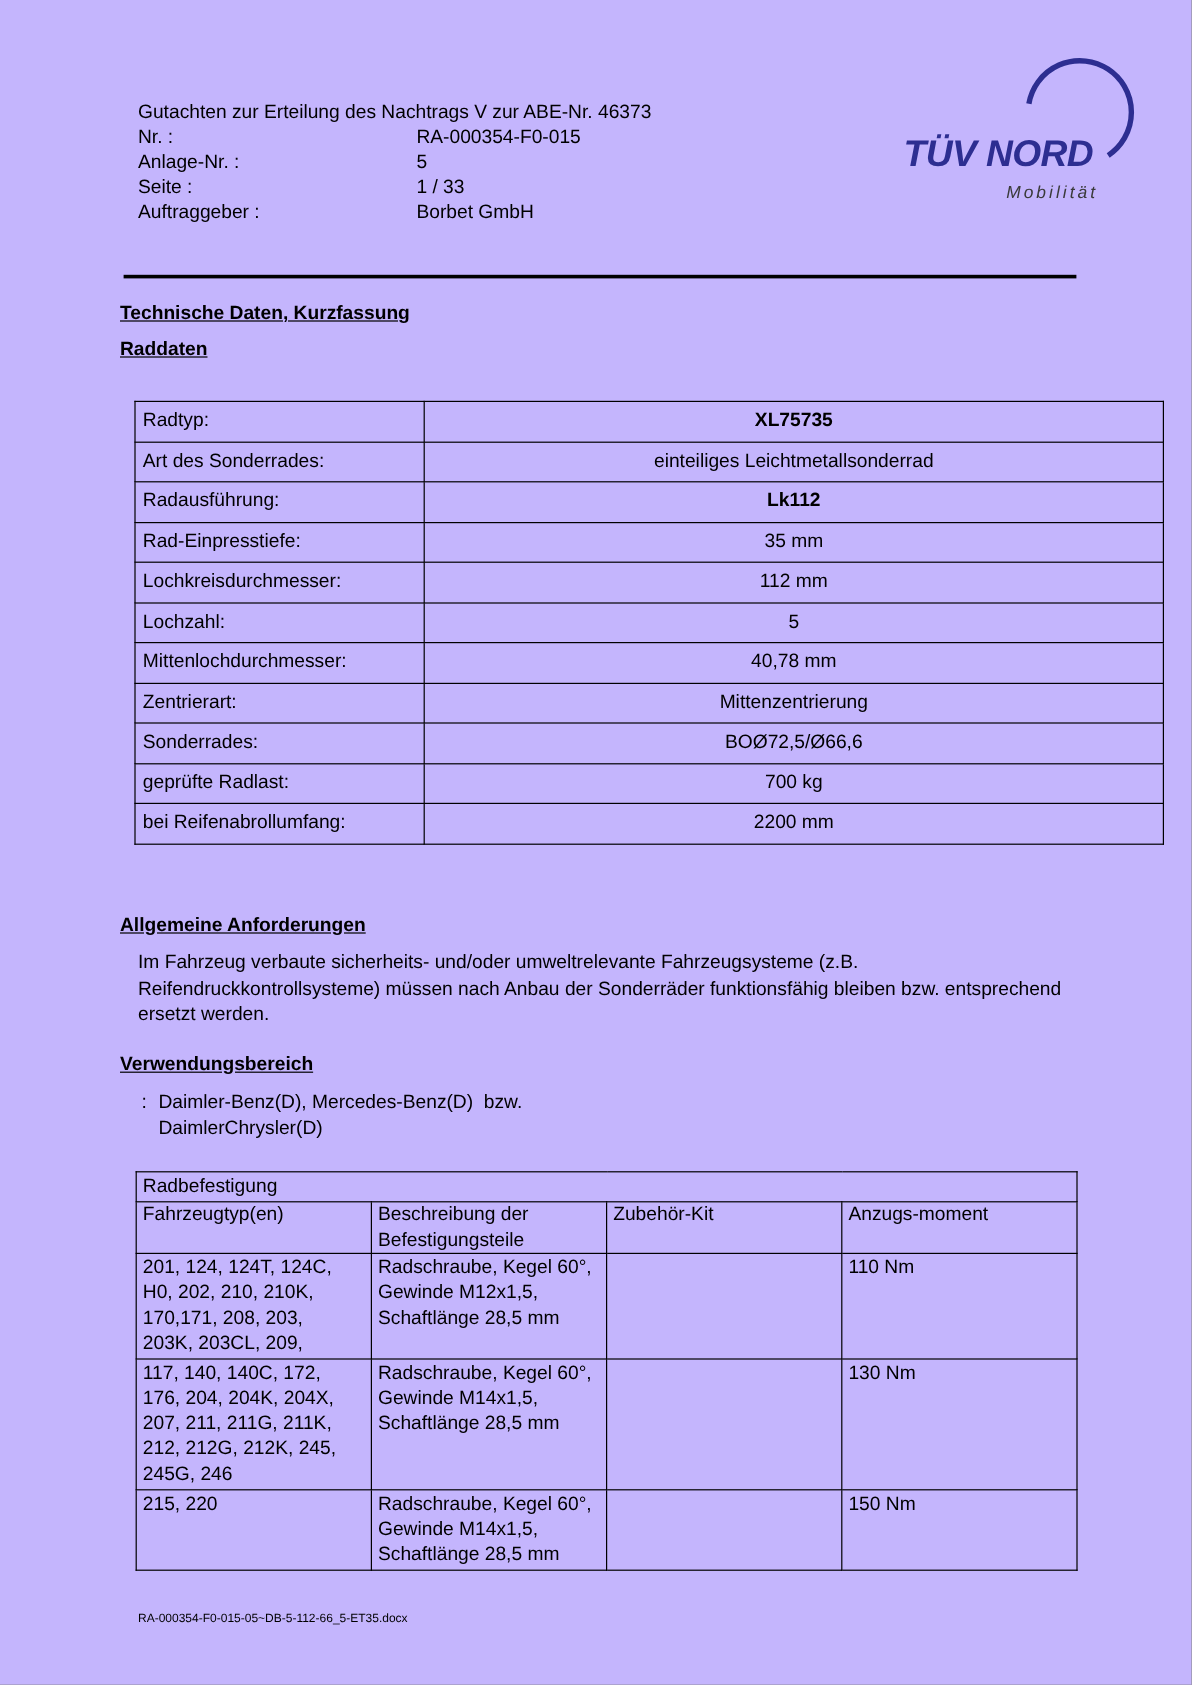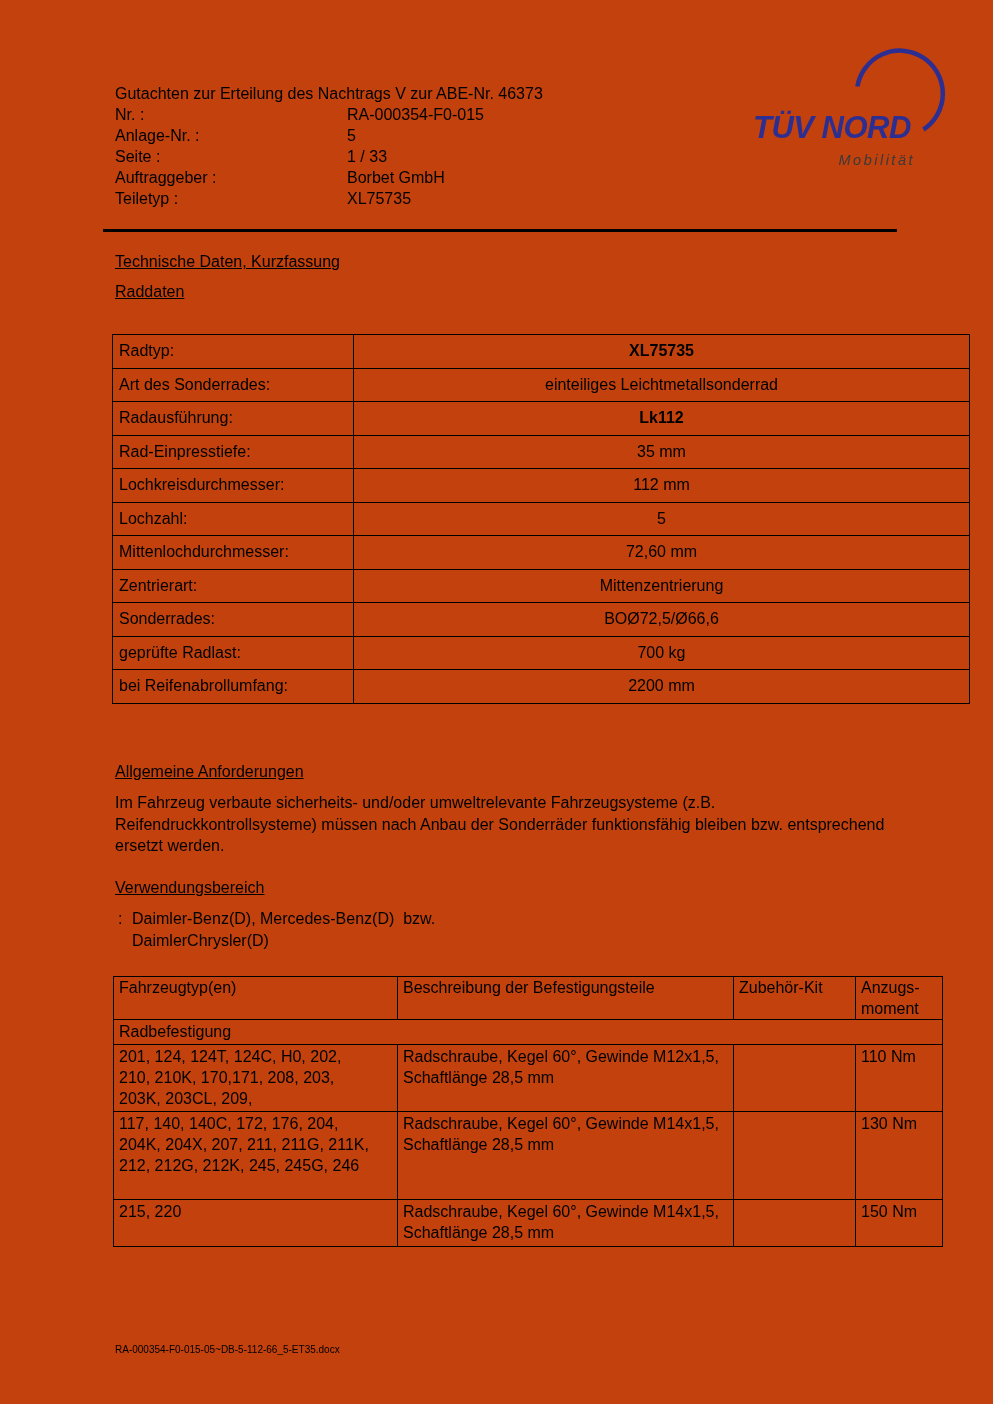--- a/index.html
+++ b/index.html
@@ -1,33 +1,33 @@
 <!DOCTYPE html>
 <html lang="de"><head>
 <meta charset="utf-8">
 <style>
   html,body{margin:0;padding:0;background:#888;}
   .page{
     position:relative;
     width:993px;height:1404px;
-    background:#c2410c;
+    background:#c4b5fd;
     font-family:"Liberation Sans","DejaVu Sans",sans-serif;
     font-size:16px;color:#000;
     overflow:hidden;
   }
   
   .doc-header{position:absolute;left:115px;top:83px;width:560px;line-height:21px;}
   .doc-header .field{display:flex;}
   .doc-header .flabel{width:232px;flex:0 0 232px;}
   
   .logo{position:absolute;left:748px;top:48px;width:200px;height:130px;}
   
   .header-rule{position:absolute;left:103px;top:229px;width:794px;height:2.5px;background:#000;}
   
-  .heading{position:absolute;left:115px;font-weight:normal;text-decoration:underline;white-space:nowrap;}
+  .heading{position:absolute;left:100px;font-weight:bold;text-decoration:underline;white-space:nowrap;}
   .h-tech{top:253px;}
   .h-rad{top:283px;}
   .h-anf{top:763px;}
   .h-verw{top:879px;}
   
   .t1{position:absolute;left:112px;top:334px;width:858px;border-collapse:collapse;table-layout:fixed;}
   .t1 td{border:1.4px solid #000;height:32.5px;padding:0 6px;vertical-align:middle;}
   .t1 td.lab{width:228px;text-align:left;}
   .t1 td.val{text-align:center;}
   .t1 td.val.bold{font-weight:bold;}
@@ -71,24 +71,20 @@
       <span>5</span>
     </div>
     <div class="field">
       <span class="flabel">Seite :</span>
       <span>1 / 33</span>
     </div>
     <div class="field">
       <span class="flabel">Auftraggeber :</span>
       <span>Borbet GmbH</span>
     </div>
-    <div class="field">
-      <span class="flabel">Teiletyp :</span>
-      <span>XL75735</span>
-    </div>
   </div>
 
   <div class="logo">
     <svg width="200" height="130" viewBox="0 0 200 130">
       <path d="M 109.4 38.5 A 43 43 0 1 1 175.5 81.5" fill="none" stroke="#2d2e91" stroke-width="4.5"></path>
       <text x="5" y="90" font-size="31" font-style="italic" font-weight="bold" fill="#2d2e91" letter-spacing="-0.5">TÜV NORD</text>
       <text x="167" y="117" font-size="14.5" font-style="italic" fill="#3a3a3a" letter-spacing="2.5" text-anchor="end">Mobilität</text>
     </svg>
   </div>
 
@@ -118,21 +114,21 @@
       <tr>
         <td class="lab">Lochkreisdurchmesser:</td>
         <td class="val">112 mm</td>
       </tr>
       <tr>
         <td class="lab">Lochzahl:</td>
         <td class="val">5</td>
       </tr>
       <tr>
         <td class="lab">Mittenlochdurchmesser:</td>
-        <td class="val">72,60 mm</td>
+        <td class="val">40,78 mm</td>
       </tr>
       <tr>
         <td class="lab">Zentrierart:</td>
         <td class="val">Mittenzentrierung</td>
       </tr>
       <tr>
         <td class="lab">Sonderrades:</td>
         <td class="val">BOØ72,5/Ø66,6</td>
       </tr>
       <tr>
@@ -152,27 +148,27 @@
   <div class="heading h-verw">Verwendungsbereich</div>
   <div class="verw-row">
     <span class="verw-sep">:</span>
     <span class="verw-value">Daimler-Benz(D), Mercedes-Benz(D)  bzw.
 DaimlerChrysler(D)</span>
   </div>
 
   <table class="t2">
     <tbody>
       <tr>
+        <td class="title-cell" colspan="4">Radbefestigung</td>
+      </tr>
+      <tr>
         <th class="c-typ">Fahrzeugtyp(en)</th>
         <th class="c-desc">Beschreibung der Befestigungsteile</th>
         <th class="c-kit">Zubehör-Kit</th>
         <th class="c-mom">Anzugs-moment</th>
-      </tr>
-      <tr>
-        <td class="title-cell" colspan="4">Radbefestigung</td>
       </tr>
       <tr class="r1">
         <td class="c-typ">201, 124, 124T, 124C, H0, 202, 210, 210K, 170,171, 208, 203, 203K, 203CL, 209,</td>
         <td class="c-desc">Radschraube, Kegel 60°, Gewinde M12x1,5, Schaftlänge 28,5 mm</td>
         <td class="c-kit"></td>
         <td class="c-mom">110 Nm</td>
       </tr>
       <tr class="r2">
         <td class="c-typ">117, 140, 140C, 172, 176, 204, 204K, 204X, 207, 211, 211G, 211K, 212, 212G, 212K, 245, 245G, 246</td>
         <td class="c-desc">Radschraube, Kegel 60°, Gewinde M14x1,5, Schaftlänge 28,5 mm</td>

